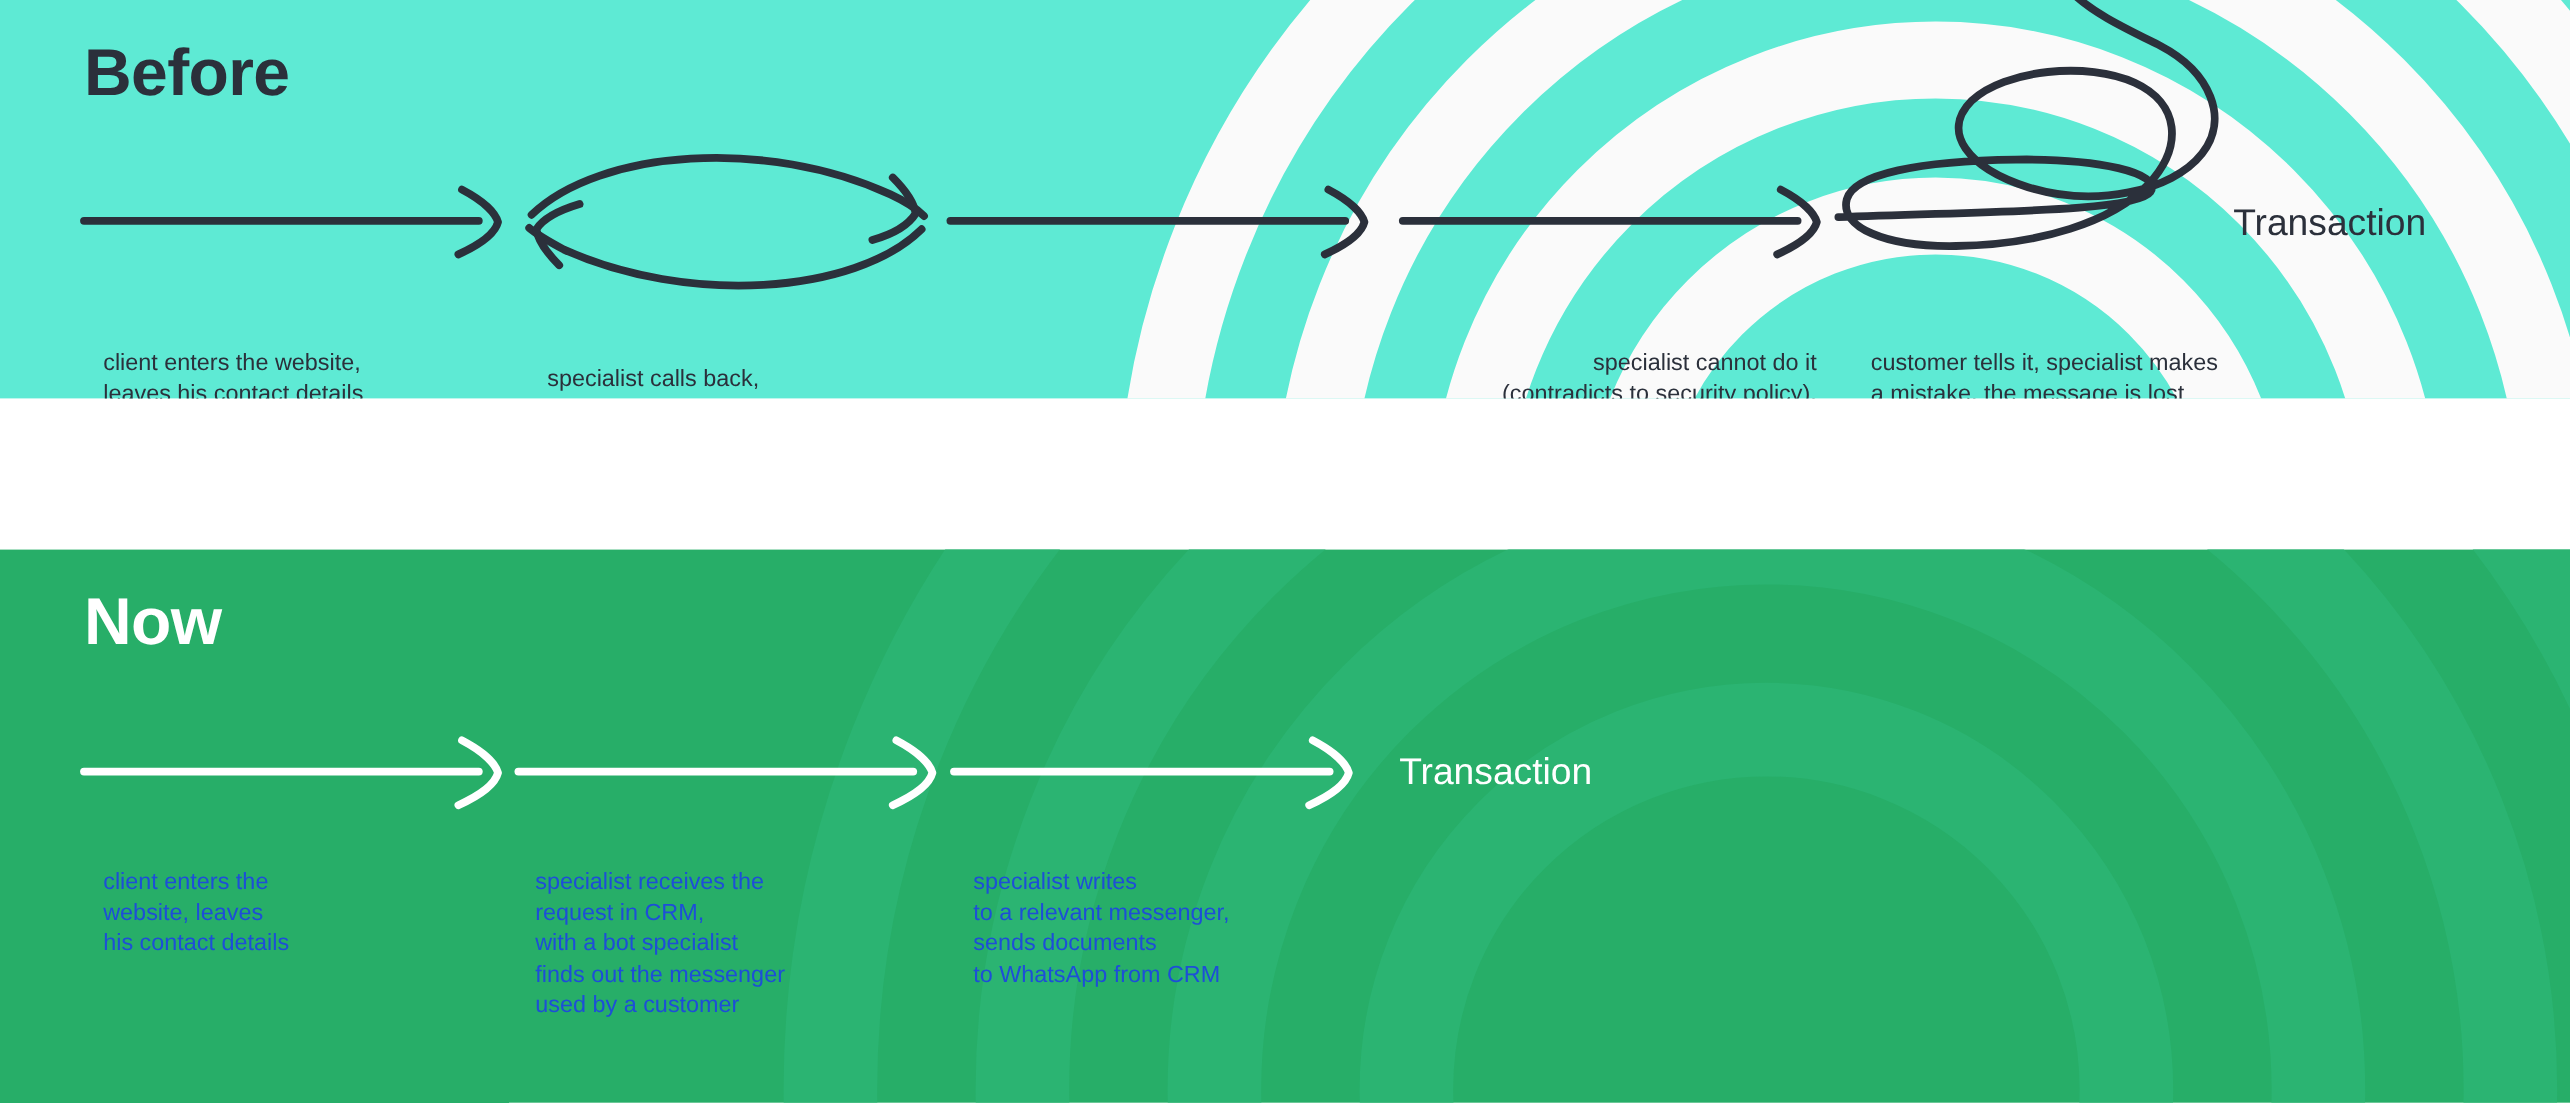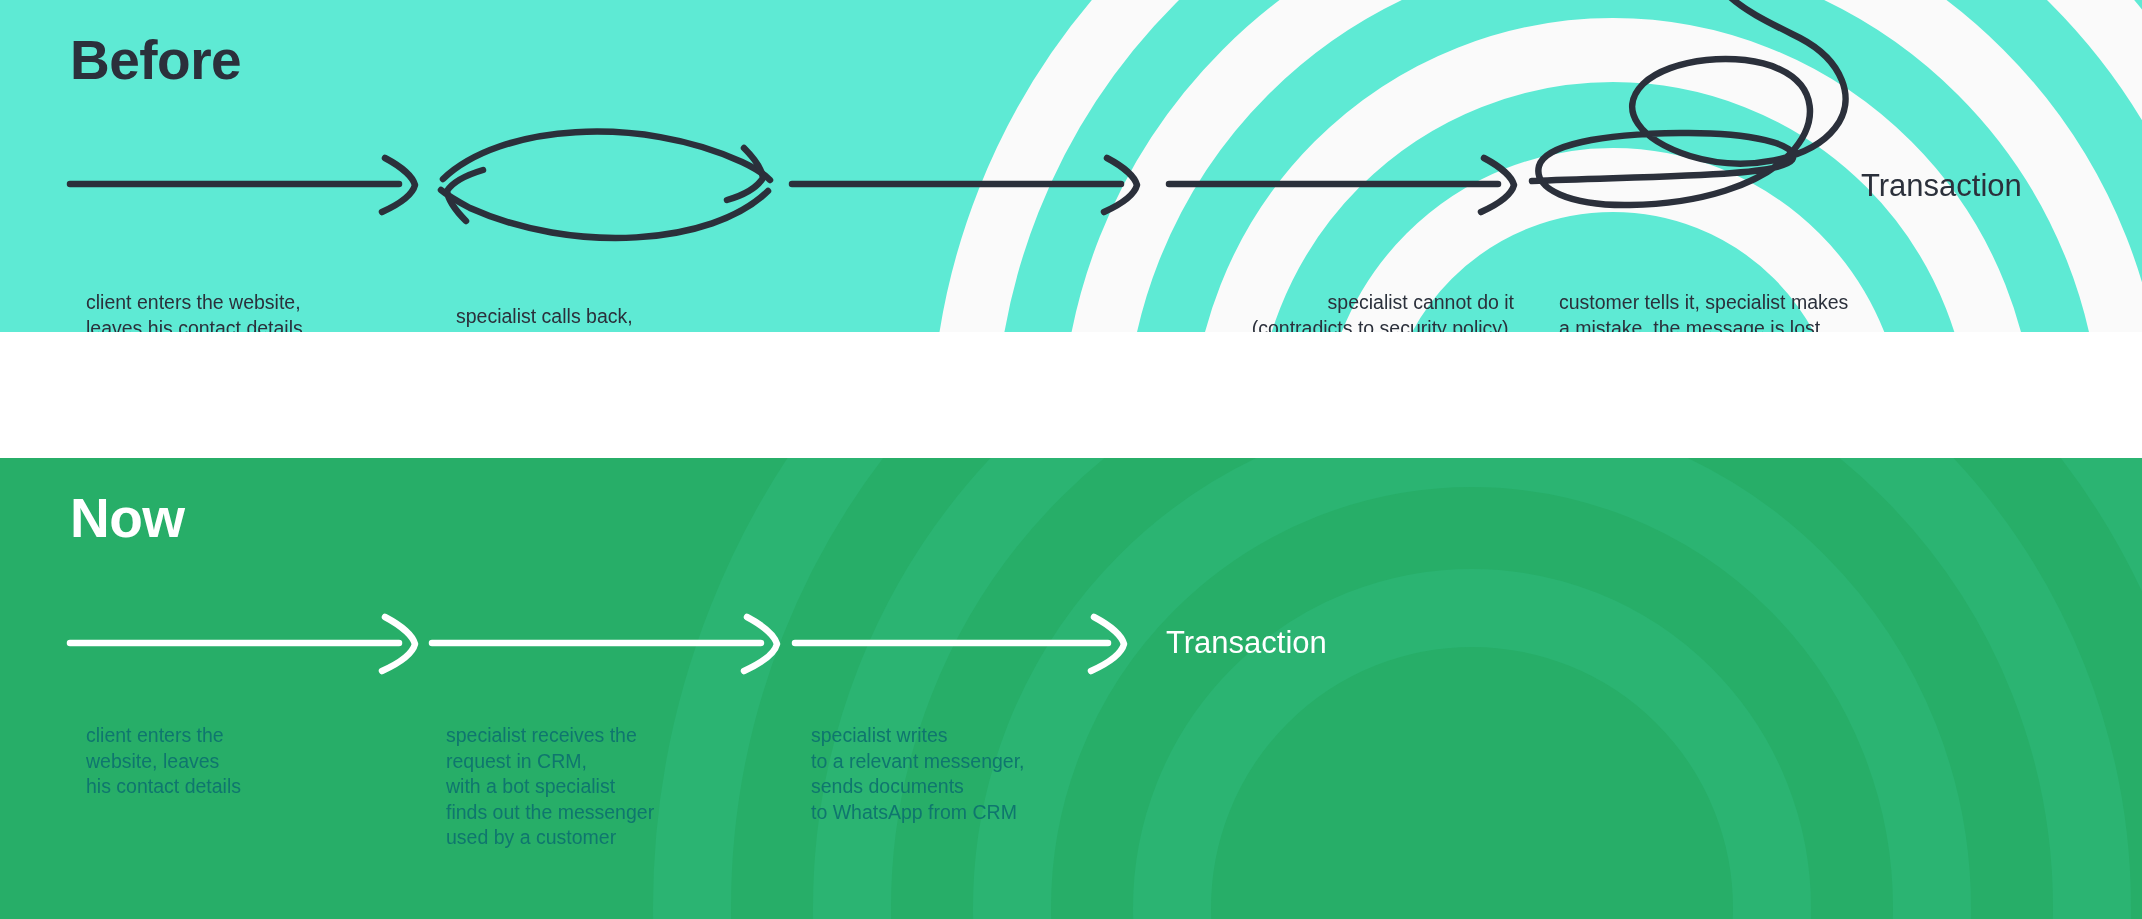--- a/index.html
+++ b/index.html
@@ -92,21 +92,21 @@
 
   
   .caption {
     position: absolute;
     font-size: 19.5px;
     line-height: 25.5px;
     white-space: pre-line;
     margin: 16px;
   }
   .caption-dark { color: #2b303b; }
-  .caption-light { color: #0f766e; }
+  .caption-light { color: #1d4ed8; }
 
   
   .end-label {
     position: absolute;
     font-size: 31px;
     white-space: nowrap;
     margin: 0;
   }
   .end-label-dark { color: #2b303b; }
   .end-label-light { color: #ffffff; }

